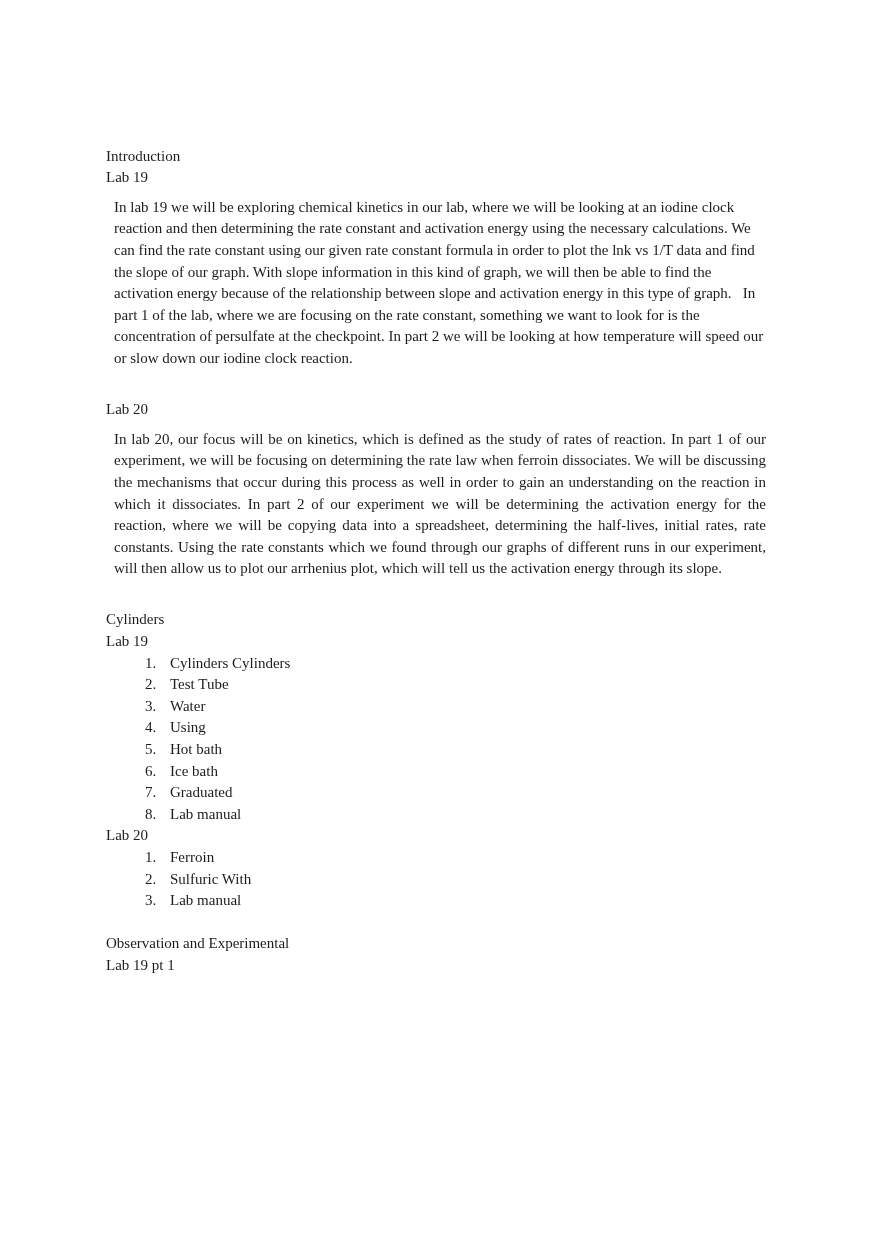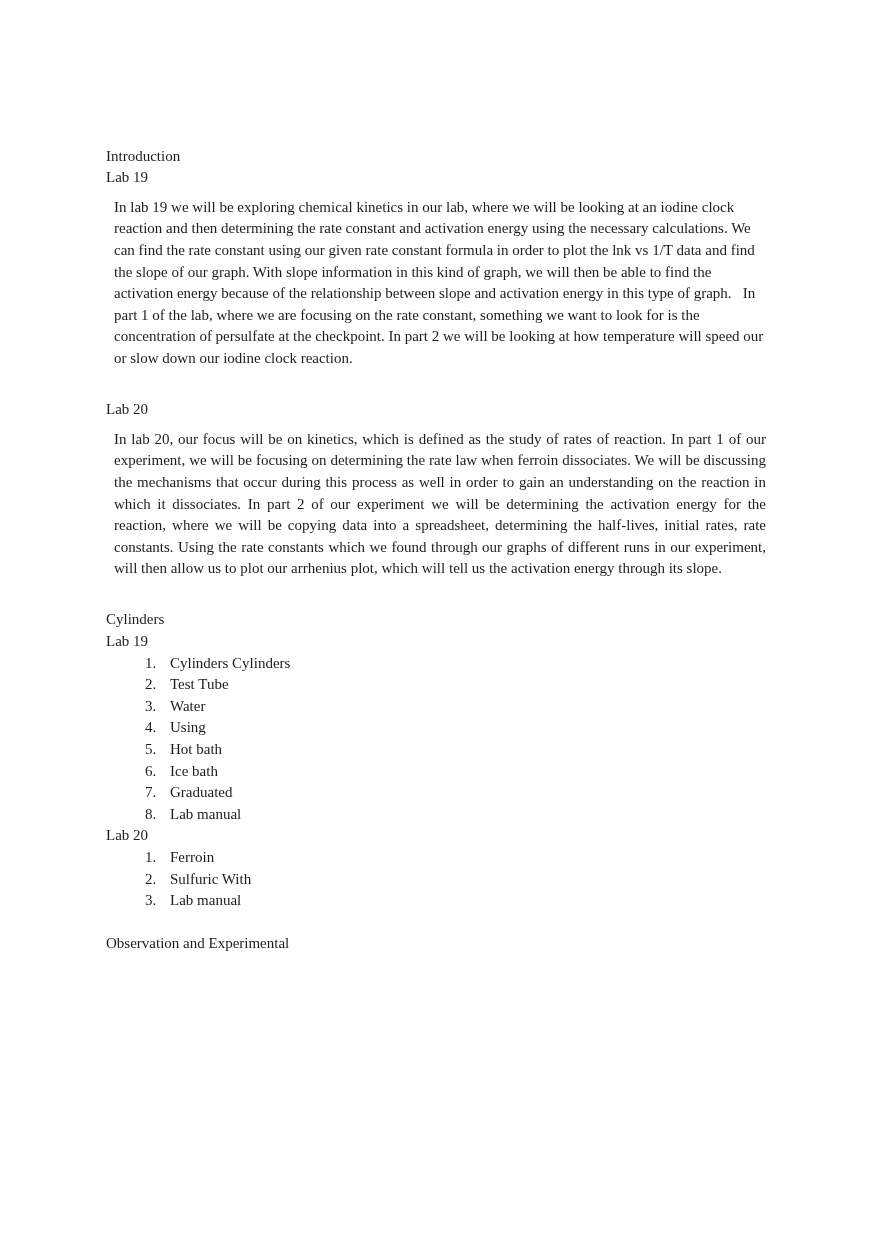--- a/index.html
+++ b/index.html
@@ -80,14 +80,15 @@
   <p class="line">Lab 20</p>
   <ol class="materials-list">
     <li>Ferroin</li>
     <li>Sulfuric With</li>
     <li>Lab manual</li>
   </ol>
 
   <div class="blank"></div>
 
   <p class="line">Observation and Experimental</p>
+  <p class="line">Lab 19 pt 1</p>
 
 </div>
 
 </body></html>

